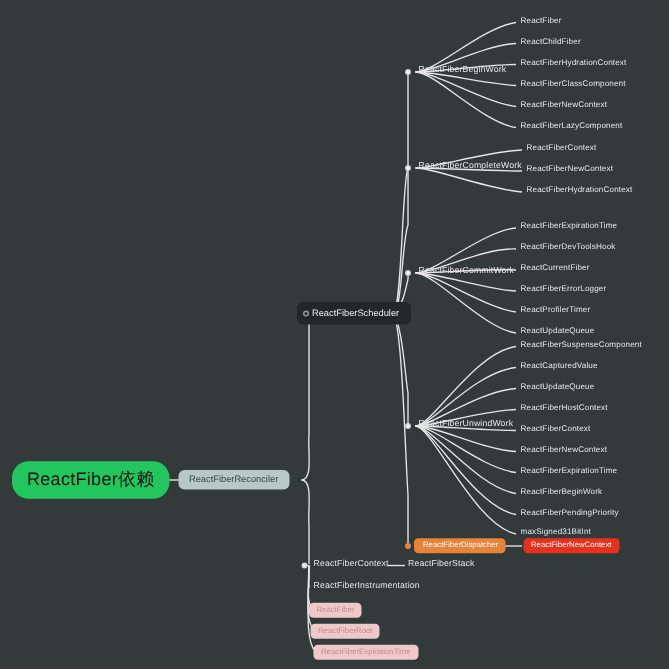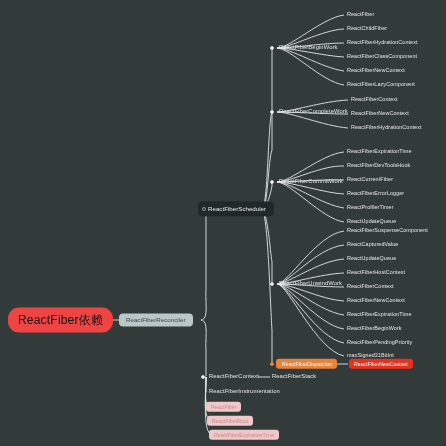--- a/index.html
+++ b/index.html
@@ -22,21 +22,21 @@
   .leaf{
     color:#e8e8e8;
     font-size:5.4px;
     letter-spacing:.1px;
     transform:translateY(-50%);
     padding:0;
   }
   .leaf.lg{font-size:5.8px;}
   
   .n-root{
-    background:#ef4444;
+    background:#22c55e;
     color:#111;
     font-size:12px;
     border-radius:11px;
     padding:6px 10px 7px 10px;
     transform:translateY(-50%);
     letter-spacing:.2px;
   }
   .n-reconciler{
     background:#b9c7c7;
     color:#39474a;

